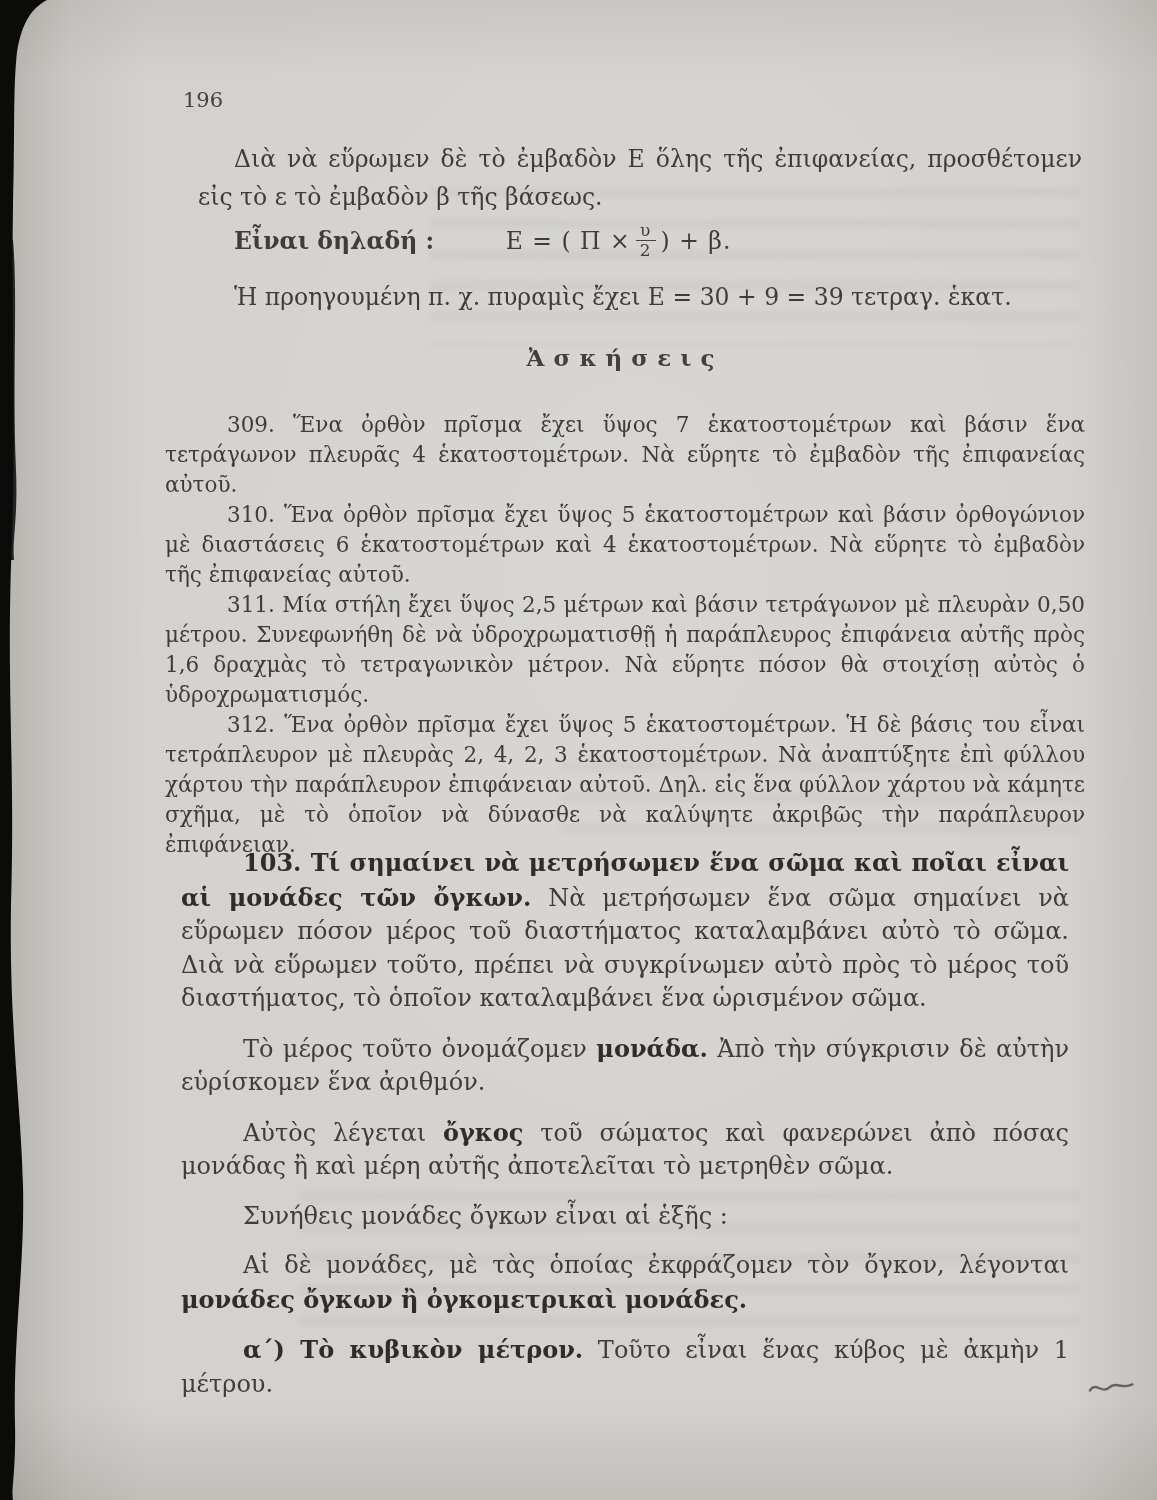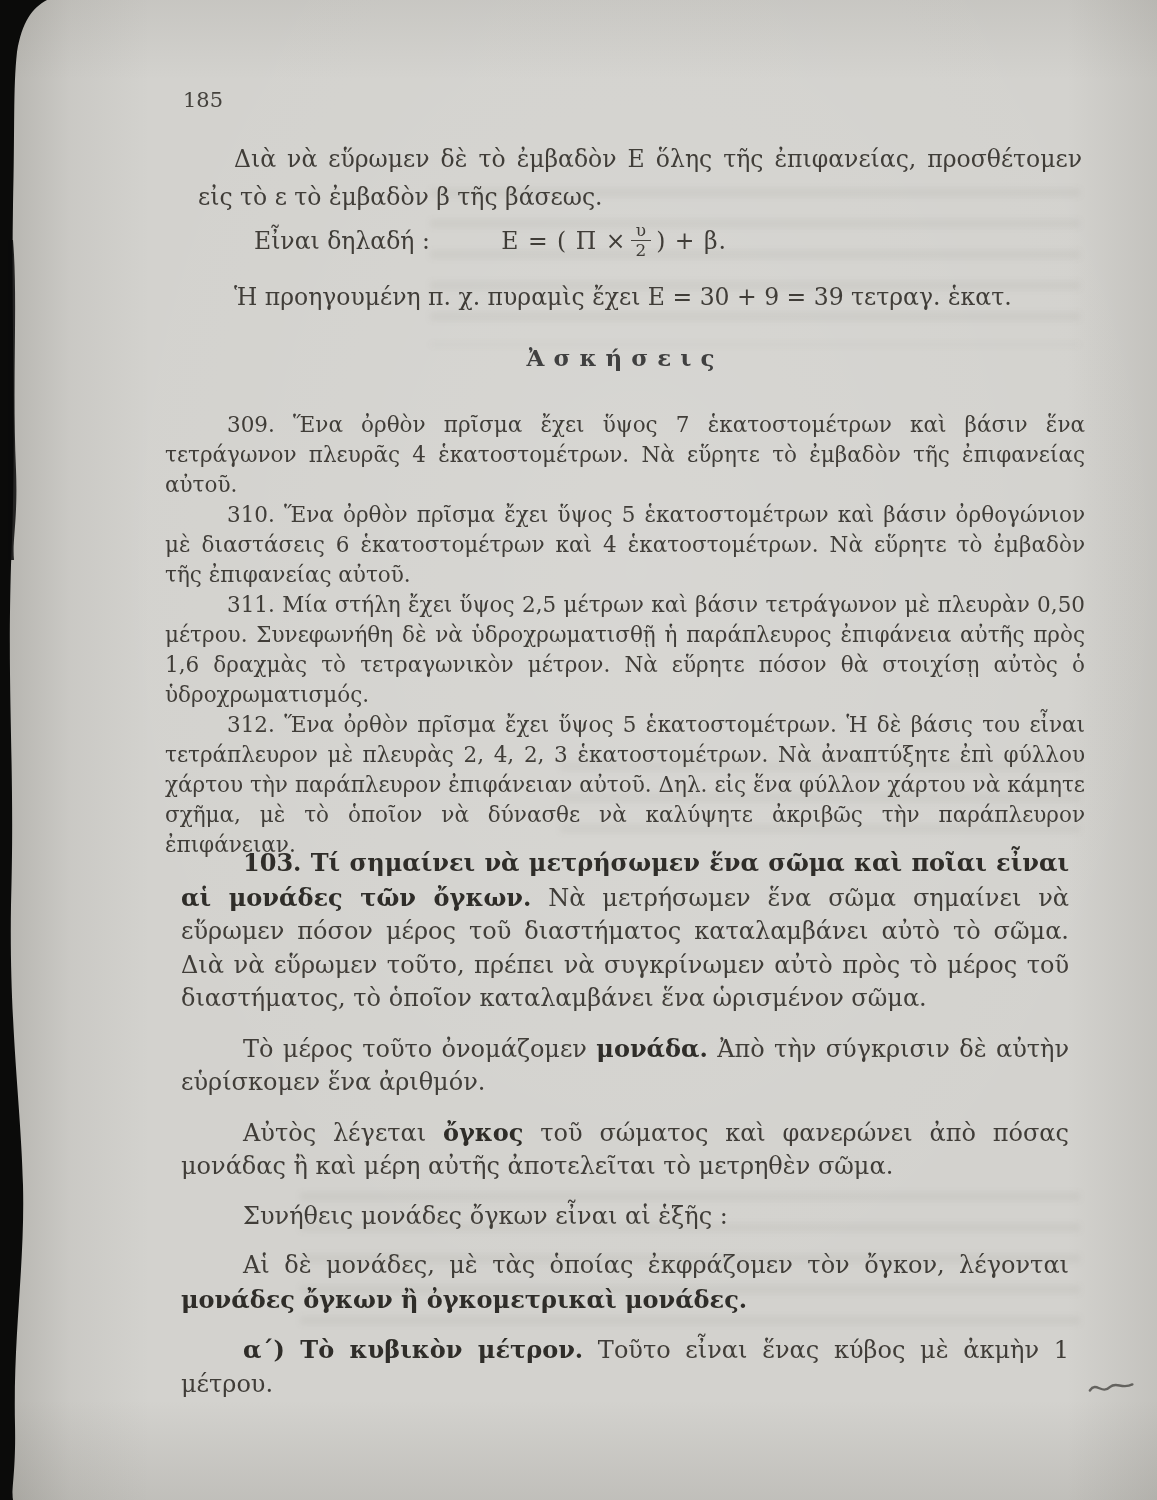--- a/index.html
+++ b/index.html
@@ -36,21 +36,21 @@
   .page-number { position: absolute; left: 183px; top: 88px; font-size: 21px; color: #45423d; }
 
   .content { position: absolute; left: 165px; top: 0; width: 920px; }
 
   .intro {
     position: absolute; top: 140px; left: 33px; width: 884px;
     font-size: 23.5px; line-height: 38px; text-align: justify;
   }
   .intro p { margin: 0; text-indent: 36px; }
   .formula-row { margin-top: 6px; height: 56px; white-space: nowrap; }
-  .f-label { margin-left: 56px; }
+  .f-label { margin-left: 36px; font-weight: bold; }
   .f-expr { margin-left: 64px; letter-spacing: 1px; }
   .frac {
     display: inline-block; vertical-align: middle; text-align: center;
     font-size: 0.72em; line-height: 1.1; margin: 0 5px; position: relative; top: -2px;
   }
   .frac .num { display: block; padding: 0 4px; }
   .frac .den { display: block; padding: 0 4px; border-top: 1.5px solid #45423d; }
 
   .exercises-heading {
     position: absolute; top: 344px; left: 0; width: 920px;
@@ -81,21 +81,21 @@
 <div class="ghost ghost-2"></div>
 <div class="ghost ghost-3"></div>
 
 <svg class="edge-svg" viewBox="0 0 54 1500" preserveAspectRatio="none">
   <path fill="#0b0b0a" d="M0,0 L47,0 C32,8 22,22 17,52 C13,88 15,130 13,205 C11,330 17,430 11,565
            C7,700 15,765 11,905 C9,1025 21,1105 23,1185 C25,1265 13,1335 15,1425
            C16,1472 11,1490 13,1500 L0,1500 Z"></path>
   <path fill="#0b0b0a" opacity="0.85" d="M13,240 C18,300 12,380 16,470 C18,520 12,540 14,560 L8,560 L8,240 Z"></path>
 </svg>
 
-<div class="page-number">185</div>
+<div class="page-number">196</div>
 
 <div class="content">
 
   <div class="intro">
     <p>Διὰ νὰ εὕρωμεν δὲ τὸ ἐμβαδὸν Ε ὅλης τῆς ἐπιφανείας, προσθέτομεν εἰς τὸ ε τὸ ἐμβαδὸν β τῆς βάσεως.</p>
     <div class="formula-row">
       <span class="f-label">Εἶναι δηλαδή :</span>
       <span class="f-expr"><span>Ε = ( Π ×</span><span class="frac">
           <span class="num">υ</span>
           <span class="den">2</span>

